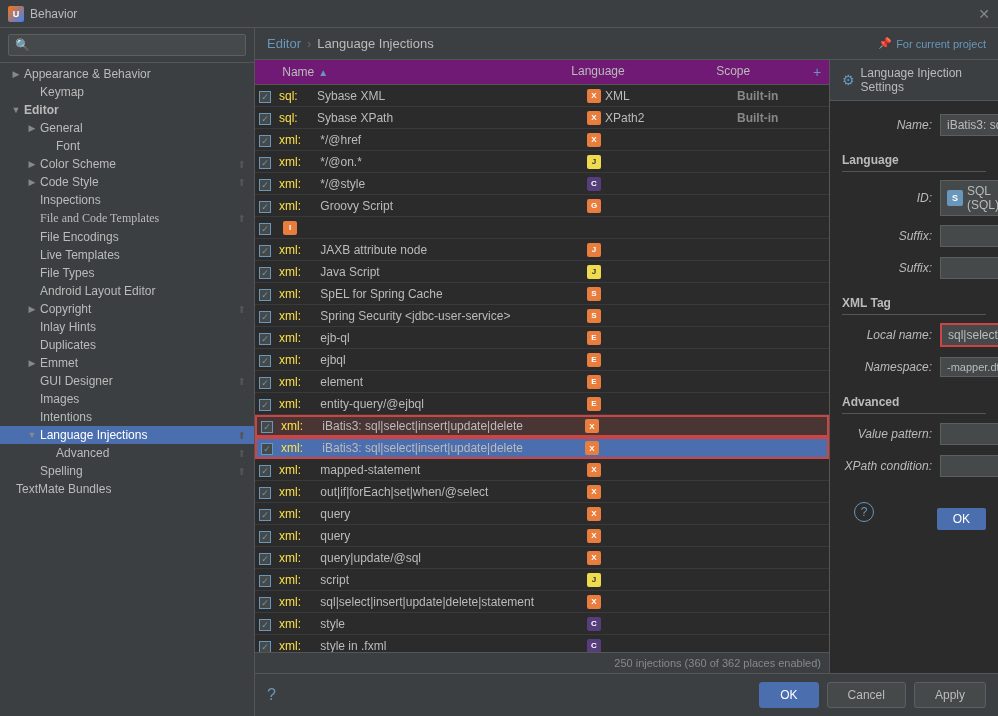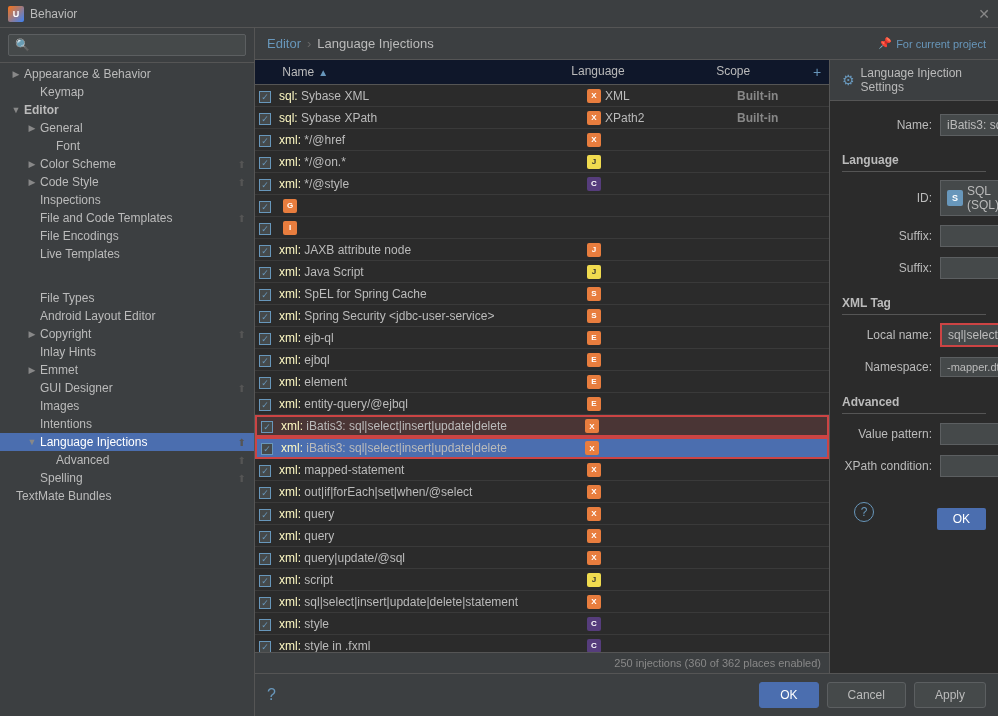--- a/index.html
+++ b/index.html
@@ -127,21 +127,21 @@
     .injections-list {
       width: 575px;
       border-right: 1px solid #555;
       display: flex;
       flex-direction: column;
       flex-shrink: 0;
     }
 
     .table-header {
       display: flex;
-      background: #0f172a;
+      background: #701a75;
       border-bottom: 1px solid #555;
       padding: 4px 0;
       font-size: 12px;
     }
     .th-name {
       width: 300px;
       padding: 0 8px;
       display: flex;
       align-items: center;
       gap: 4px;
@@ -172,22 +172,22 @@
       font-size: 12px;
     }
     .table-row.selected { background: #4b6eaf; }
 
     .row-check {
       width: 20px;
       text-align: center;
       flex-shrink: 0;
     }
     .row-prefix {
-      color: #fef9c3;
-      margin-right: 0;
+      color: #fde047;
+      margin-right: 16px;
     }
     .row-name {
       flex: 1;
       padding: 2px 4px;
       white-space: nowrap;
       overflow: hidden;
     }
     .row-lang {
       width: 150px;
       padding: 2px 8px;
@@ -277,20 +277,21 @@
       align-items: center;
       gap: 8px;
       min-height: 24px;
     }
     .field-label {
       width: 90px;
       color: #bbbbbb;
       font-size: 12px;
       text-align: right;
       flex-shrink: 0;
+      font-style: italic;
     }
     .field-input {
       flex: 1;
       background: #45494a;
       border: 1px solid #5c5f61;
       color: #bbbbbb;
       padding: 3px 6px;
       font-size: 12px;
       outline: none;
     }
@@ -446,57 +447,61 @@
         <span class="caret">▶</span>
         <span class="item-label">Code Style</span>
         <span class="item-export">⬆</span>
       </div>
 
       <div class="tree-item" style="padding-left:24px;">
         <span class="caret" style="width:16px;"></span>
         <span class="item-label">Inspections</span>
       </div>
 
-      <div class="tree-item" style="padding-left:24px;">
+      <div class="tree-item" style="padding-left:24px;font-family:Liberation Serif, serif;">
         <span class="caret" style="width:16px;"></span>
         <span class="item-label">File and Code Templates</span>
         <span class="item-export">⬆</span>
       </div>
 
       <div class="tree-item" style="padding-left:24px;">
         <span class="caret" style="width:16px;"></span>
         <span class="item-label">File Encodings</span>
       </div>
 
       <div class="tree-item" style="padding-left:24px;">
         <span class="caret" style="width:16px;"></span>
         <span class="item-label">Live Templates</span>
       </div>
 
-      <div class="tree-item" style="padding-left:24px;margin-top:26px;">
+      <div class="tree-item" style="padding-left:24px;">
         <span class="caret" style="width:16px;"></span>
         <span class="item-label">File Types</span>
       </div>
 
       <div class="tree-item" style="padding-left:24px;">
         <span class="caret" style="width:16px;"></span>
         <span class="item-label">Android Layout Editor</span>
       </div>
 
       <div class="tree-item" style="padding-left:24px;">
         <span class="caret">▶</span>
         <span class="item-label">Copyright</span>
         <span class="item-export">⬆</span>
       </div>
 
       <div class="tree-item" style="padding-left:24px;">
         <span class="caret" style="width:16px;"></span>
         <span class="item-label">Inlay Hints</span>
       </div>
 
+      <div class="tree-item" style="padding-left:24px;">
+        <span class="caret" style="width:16px;"></span>
+        <span class="item-label">Duplicates</span>
+      </div>
 
       <div class="tree-item" style="padding-left:24px;">
         <span class="caret">▶</span>
         <span class="item-label">Emmet</span>
       </div>
 
       <div class="tree-item" style="padding-left:24px;">
         <span class="caret" style="width:16px;"></span>
         <span class="item-label">GUI Designer</span>
         <span class="item-export">⬆</span>
@@ -608,20 +613,21 @@
             <div class="row-check"><div class="checkbox checked"></div></div>
             <div class="row-name"><span class="row-prefix">xml:</span> */@style</div>
             <div class="row-lang">
                 <div class="lang-icon lang-css">C</div>
               </div>
             <div class="row-scope"></div>
           </div>
 
           <div class="table-row">
             <div class="row-check"><div class="checkbox checked"></div></div>
+            <div class="row-name"><span class="row-prefix">xml:</span> Groovy Script</div>
             <div class="row-lang">
                 <div class="lang-icon lang-xml">G</div>
               </div>
             <div class="row-scope"></div>
           </div>
 
           <div class="table-row">
             <div class="row-check"><div class="checkbox checked"></div></div>
             <div class="row-lang">
                 <div class="lang-icon lang-xml">I</div>

